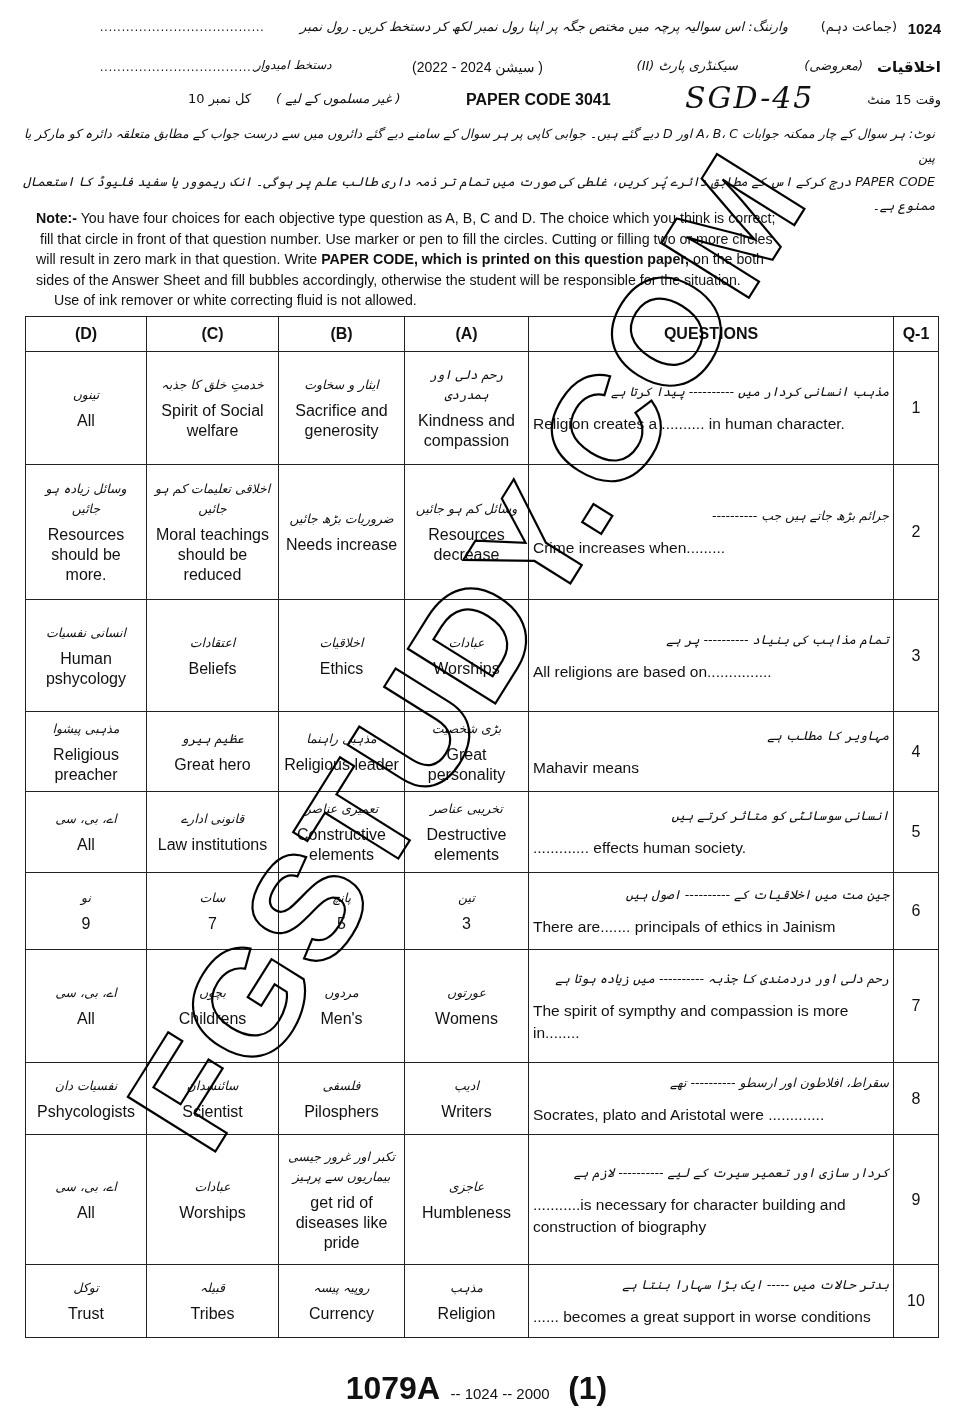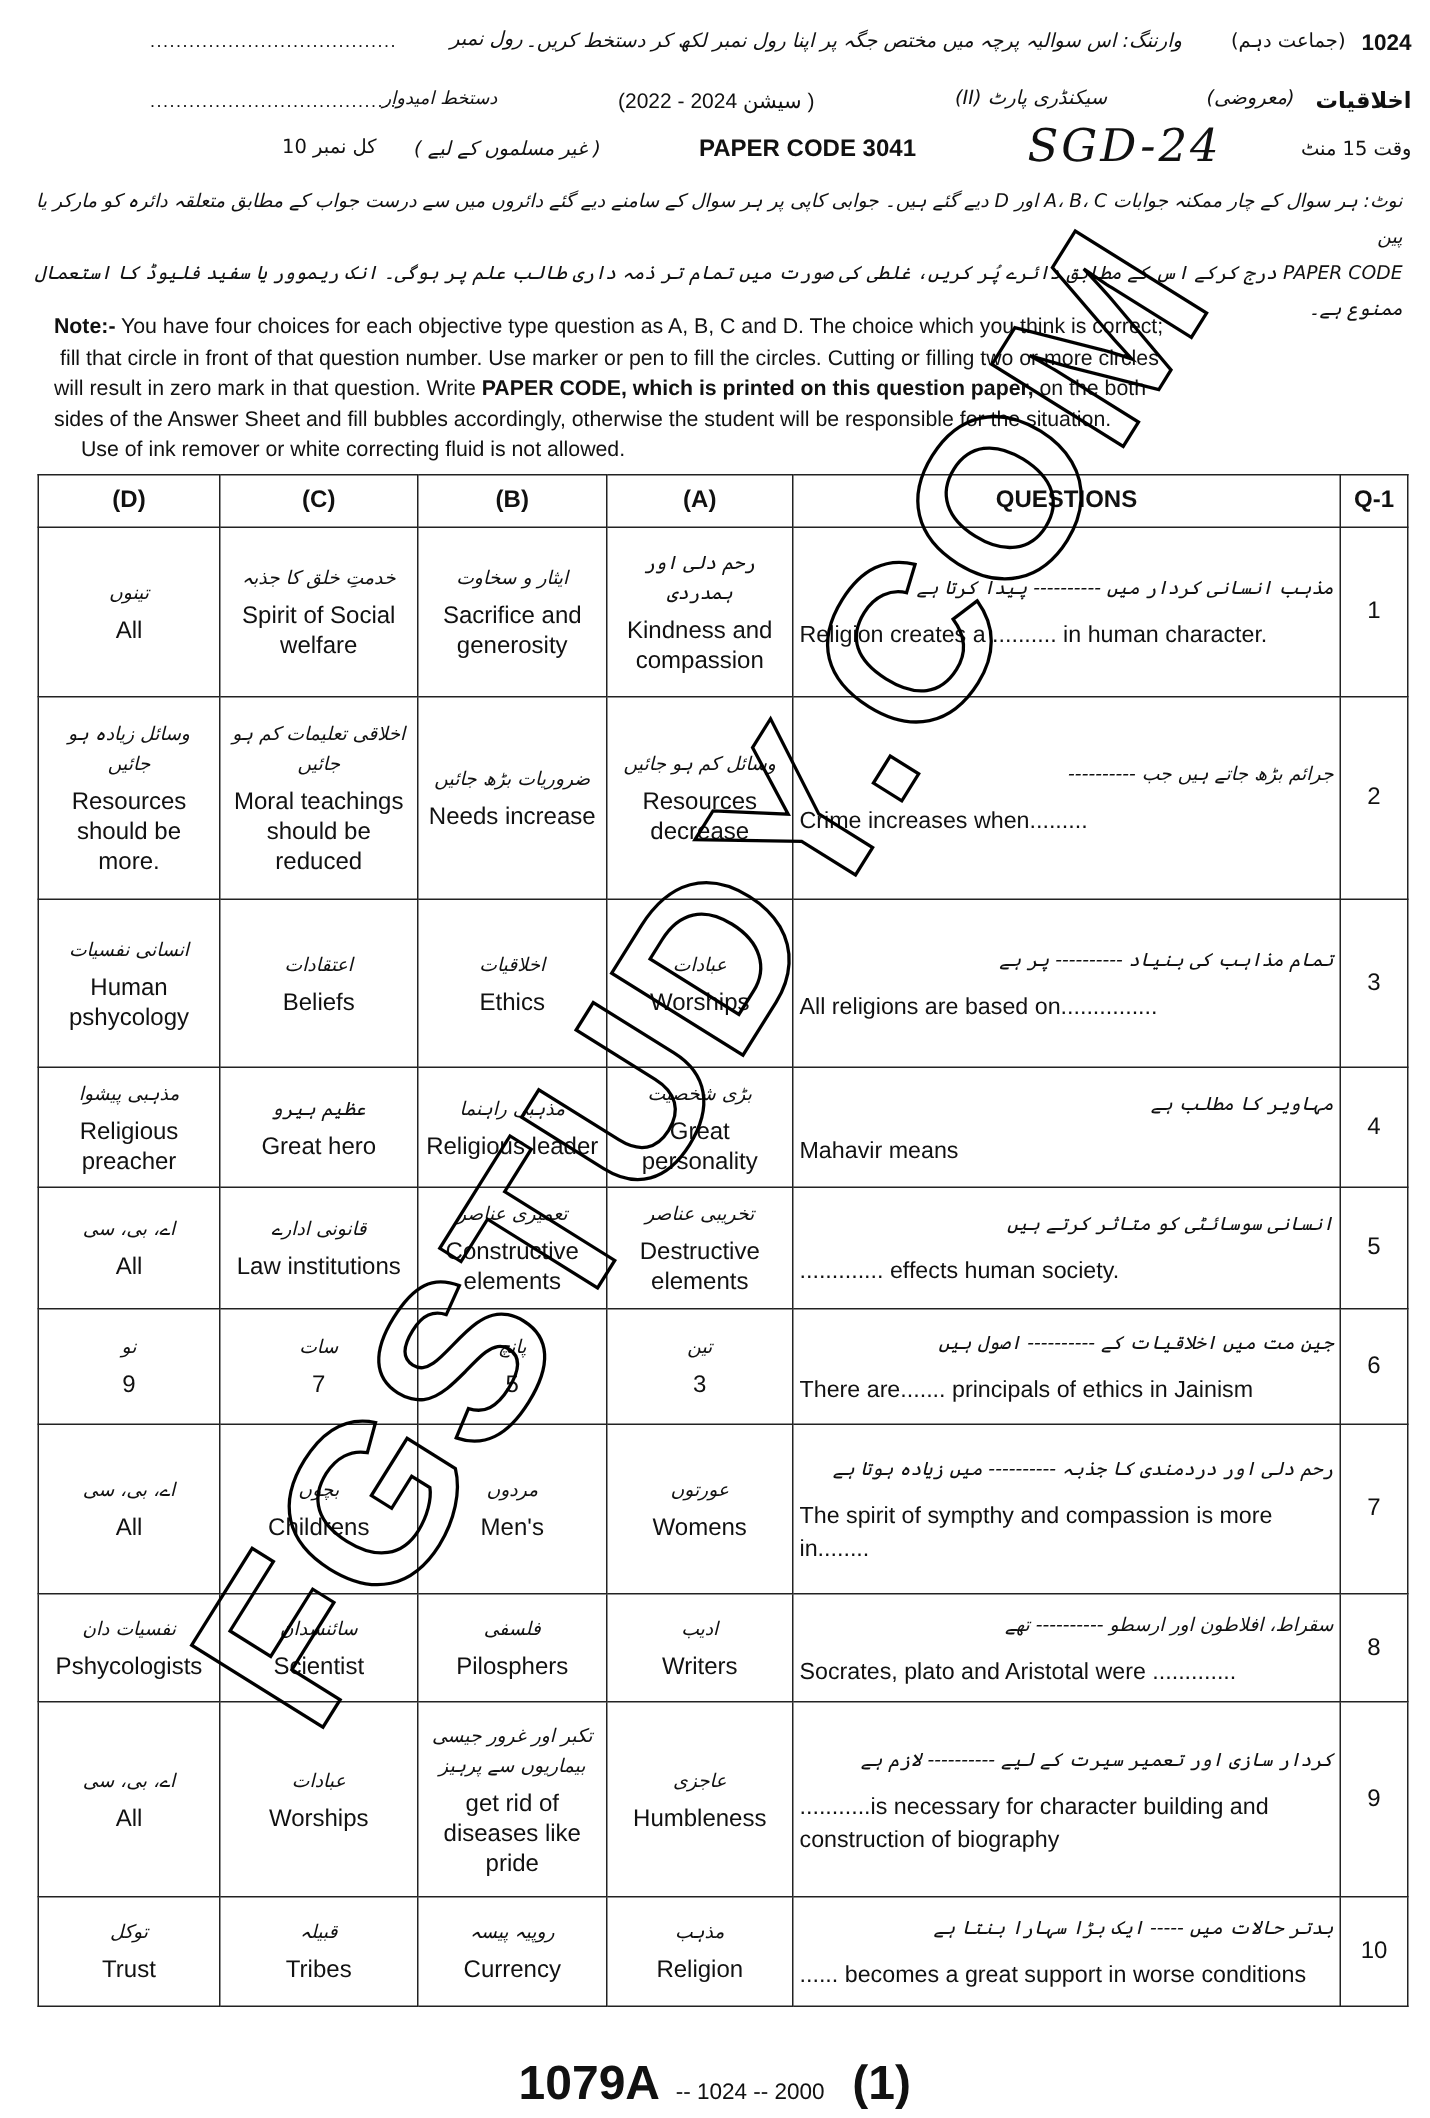--- a/index.html
+++ b/index.html
@@ -37,21 +37,21 @@
 <div class="hdr-line dots" style="top:20px; left:100px;">......................................</div>
 
 <div class="hdr-line urdu bold" style="top:58px; right:12px; font-size:15px;">اخلاقیات</div>
 <div class="hdr-line urdu" style="top:58px; right:90px; font-size:13px; font-style:italic;">(معروضی)</div>
 <div class="hdr-line urdu" style="top:58px; right:215px; font-size:13px; font-style:italic;">سیکنڈری پارٹ (II)</div>
 <div class="hdr-line" style="top:59px; left:412px; font-size:14px;">(سیشن 2024 - 2022 )</div>
 <div class="hdr-line urdu" style="top:58px; left:255px; font-size:12px; font-style:italic;">دستخط امیدوار</div>
 <div class="hdr-line dots" style="top:60px; left:100px;">......................................</div>
 
 <div class="hdr-line urdu" style="top:92px; right:12px; font-size:13px;">وقت 15 منٹ</div>
-<div class="hdr-line" style="top:80px; left:685px; font-size:30px; font-family:'DejaVu Serif', serif; font-style:italic; font-weight:lighter; letter-spacing:2px;">SGD-24</div>
+<div class="hdr-line" style="top:80px; left:685px; font-size:30px; font-family:'DejaVu Serif', serif; font-style:italic; font-weight:lighter; letter-spacing:2px;">SGD-45</div>
 <div class="hdr-line bold" style="top:91px; left:466px; font-size:16px;">PAPER CODE 3041</div>
 <div class="hdr-line urdu" style="top:91px; left:276px; font-size:13px; font-style:italic;">( غیر مسلموں کے لیے )</div>
 <div class="hdr-line urdu" style="top:91px; left:188px; font-size:13px; ">کل نمبر 10</div>
 
 <div class="note-urdu" style="top:122px;">
   <div style="font-size:12.5px; font-style:italic;">نوٹ: ہر سوال کے چار ممکنہ جوابات A، B، C اور D دیے گئے ہیں۔ جوابی کاپی پر ہر سوال کے سامنے دیے گئے دائروں میں سے درست جواب کے مطابق متعلقہ دائرہ کو مارکر یا پین</div>
   <div style="font-size:12.5px; font-style:italic;">PAPER CODE درج کرکے اس کے مطابق دائرے پُر کریں، غلطی کی صورت میں تمام تر ذمہ داری طالب علم پر ہوگی۔ انک ریموور یا سفید فلیوڈ کا استعمال ممنوع ہے۔</div>
 </div>
 
 <div class="note-en" style="top:208px; left:36px;">

